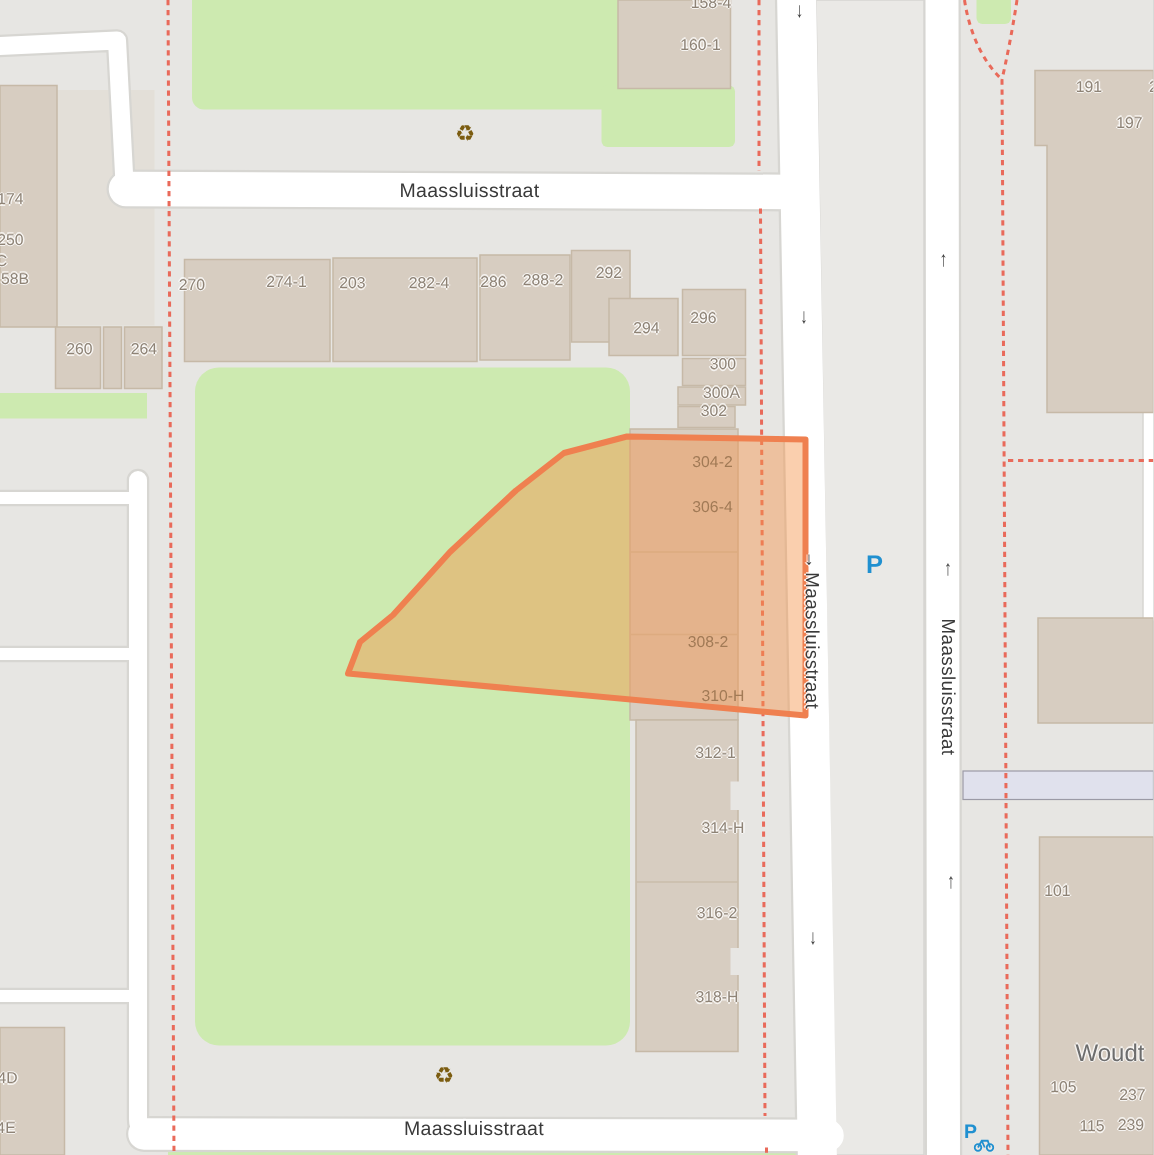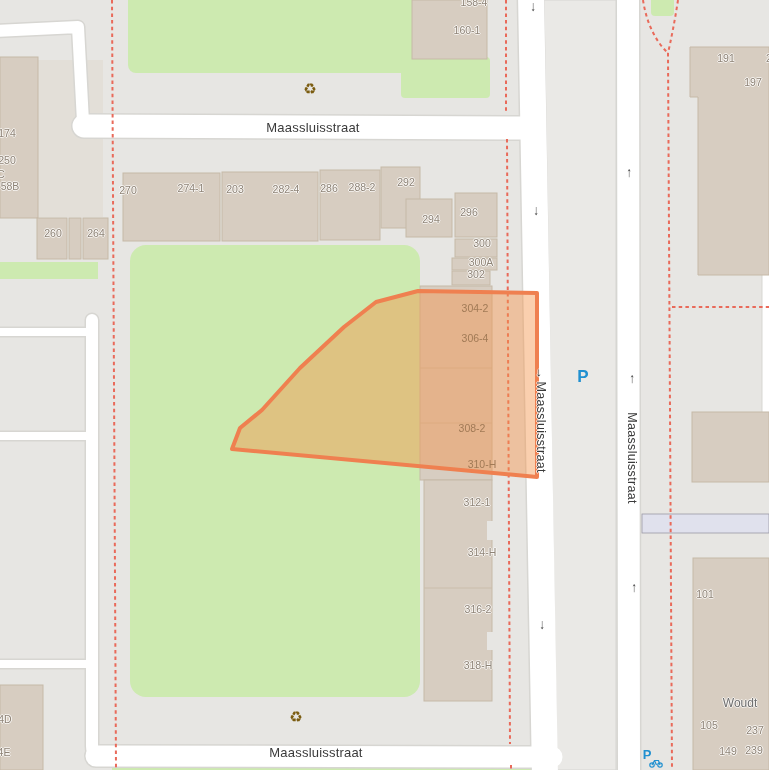--- a/index.html
+++ b/index.html
@@ -23,21 +23,21 @@
     font-size:13px;color:#3a3a3a;white-space:nowrap;letter-spacing:.2px;
     text-shadow:-1px 0 0 #fff,1px 0 0 #fff,0 -1px 0 #fff,0 1px 0 #fff,1px 1px 0 #fff,-1px -1px 0 #fff;
   }
   .vstreet{
     position:absolute;transform:translate(-50%,-50%) rotate(90deg);
     font-size:12.5px;color:#3a3a3a;white-space:nowrap;letter-spacing:.3px;
     text-shadow:-1px 0 0 rgba(255,255,255,.85),1px 0 0 rgba(255,255,255,.85),
                 0 -1px 0 rgba(255,255,255,.85),0 1px 0 rgba(255,255,255,.85);
   }
   .vstreet .ow{margin-right:2px;font-size:12px;}
-  .minor-name{position:absolute;transform:translate(-50%,-50%);font-size:12px;color:#6d6d6d;
+  .minor-name{position:absolute;transform:translate(-50%,-50%);font-size:16px;color:#6d6d6d;
     text-shadow:-1px 0 0 rgba(255,255,255,.7),1px 0 0 rgba(255,255,255,.7),
                 0 -1px 0 rgba(255,255,255,.7),0 1px 0 rgba(255,255,255,.7);}
   .arrow{position:absolute;transform:translate(-50%,-50%) scaleX(.75);
     font-size:14px;font-weight:bold;color:#3c3c3c;}
   .recycle{position:absolute;transform:translate(-50%,-50%);
     font-size:15px;color:var(--amenity,#7b5c10);}
   .parkP{position:absolute;transform:translate(-50%,-50%);
     font-size:17px;font-weight:bold;color:var(--parking,#2090d0);}
   .bikeP{position:absolute;transform:translate(-50%,-50%);
     font-size:13px;font-weight:bold;color:var(--parking,#2090d0);line-height:1;}
@@ -173,21 +173,21 @@
       <span class="hn" style="left: 478px; top: 609px;">316-2</span>
       <span class="hn" style="left: 478px; top: 665px;">318-H</span>
       <span class="hn" style="left: 474px; top: 2px;">158-4</span>
       <span class="hn" style="left: 467px; top: 30px;">160-1</span>
       <span class="hn" style="left: 726px; top: 58px;">191</span>
       <span class="hn" style="left: 753px; top: 58px; margin-top: 24px;">197</span>
       <span class="hn" style="left: 769px; top: 58px;">2</span>
       <span class="hn" style="left: 705px; top: 594px;">101</span>
       <span class="hn" style="left: 709px; top: 725px;">105</span>
       <span class="hn" style="left: 755px; top: 730px;">237</span>
-      <span class="hn" style="left: 728px; top: 751px;">149</span>
+      <span class="hn" style="left: 728px; top: 751px;">115</span>
       <span class="hn" style="left: 754px; top: 750px;">239</span>
       <span class="hn" style="left: 7px; top: 133px;">174</span>
       <span class="hn" style="left: 7px; top: 160px;">250</span>
       <span class="hn" style="left: 1px; top: 174px;">C</span>
       <span class="hn" style="left: 10px; top: 186px;">58B</span>
       <span class="hn" style="left: 53px; top: 233px;">260</span>
       <span class="hn" style="left: 96px; top: 233px;">264</span>
       <span class="hn" style="left: 5px; top: 719px;">4D</span>
       <span class="hn" style="left: 4px; top: 752px;">4E</span>
       <span class="arrow" style="left: 533px; top: 6px;">↓</span>

